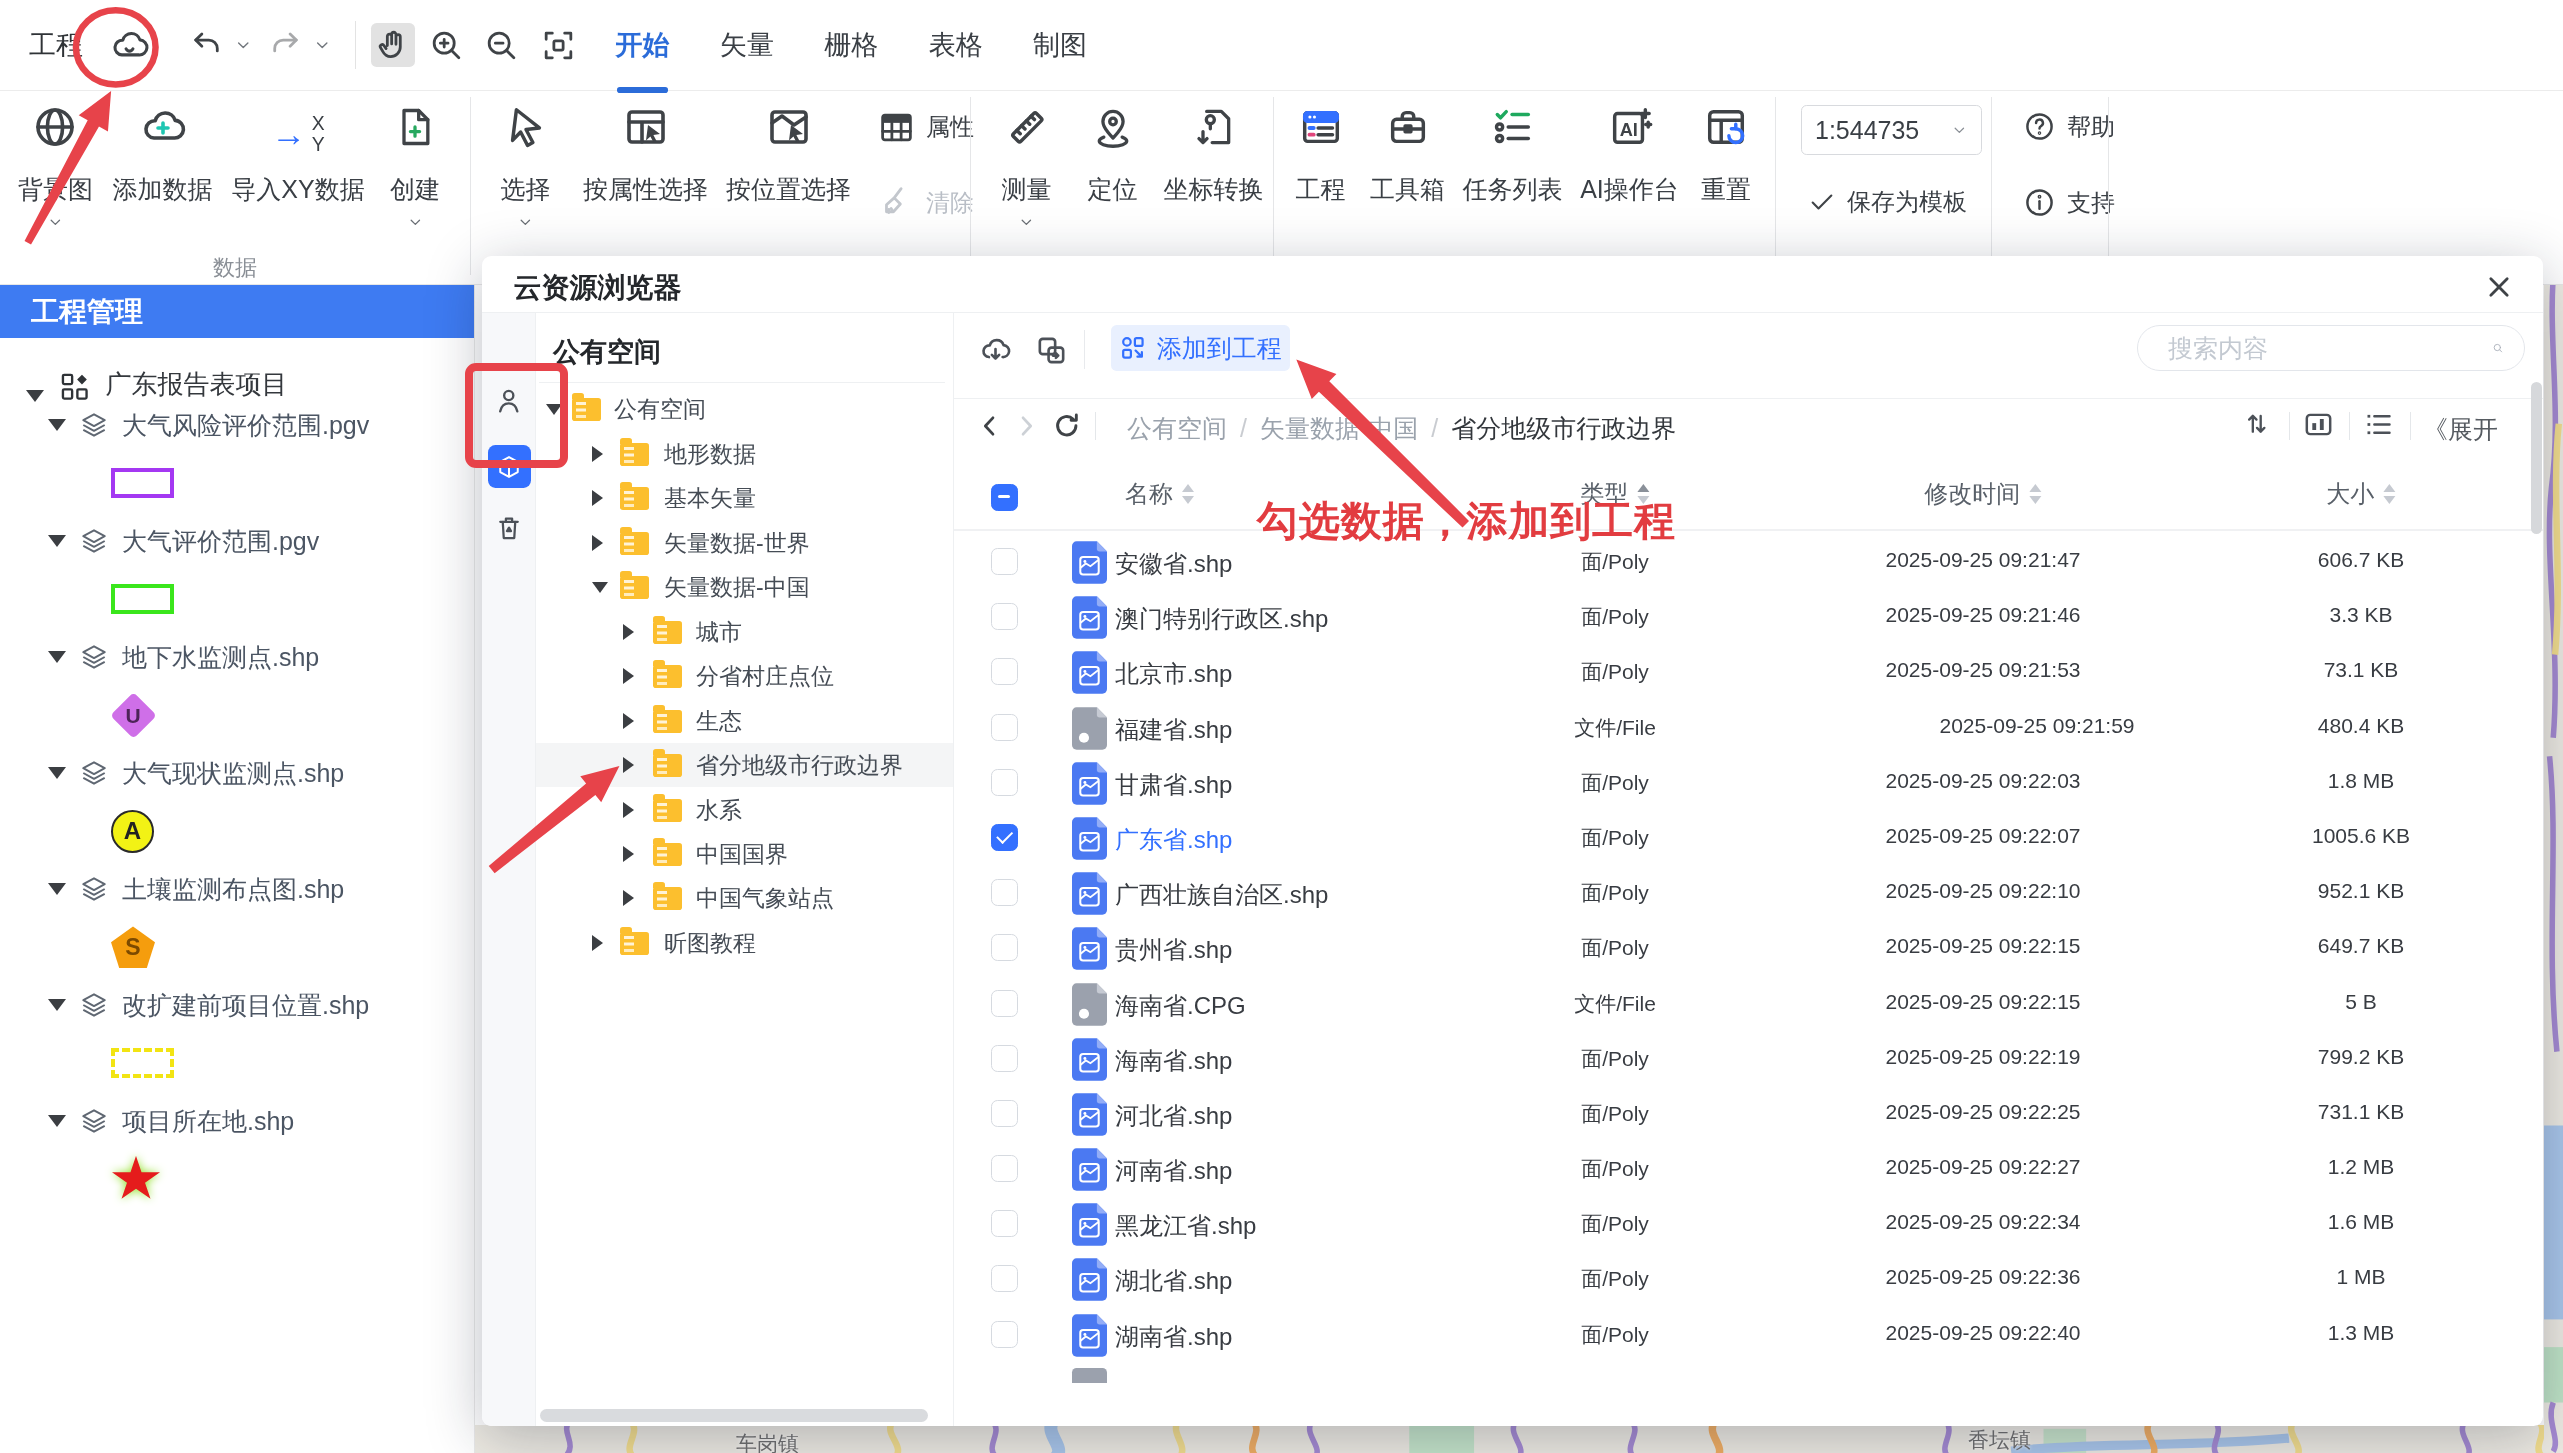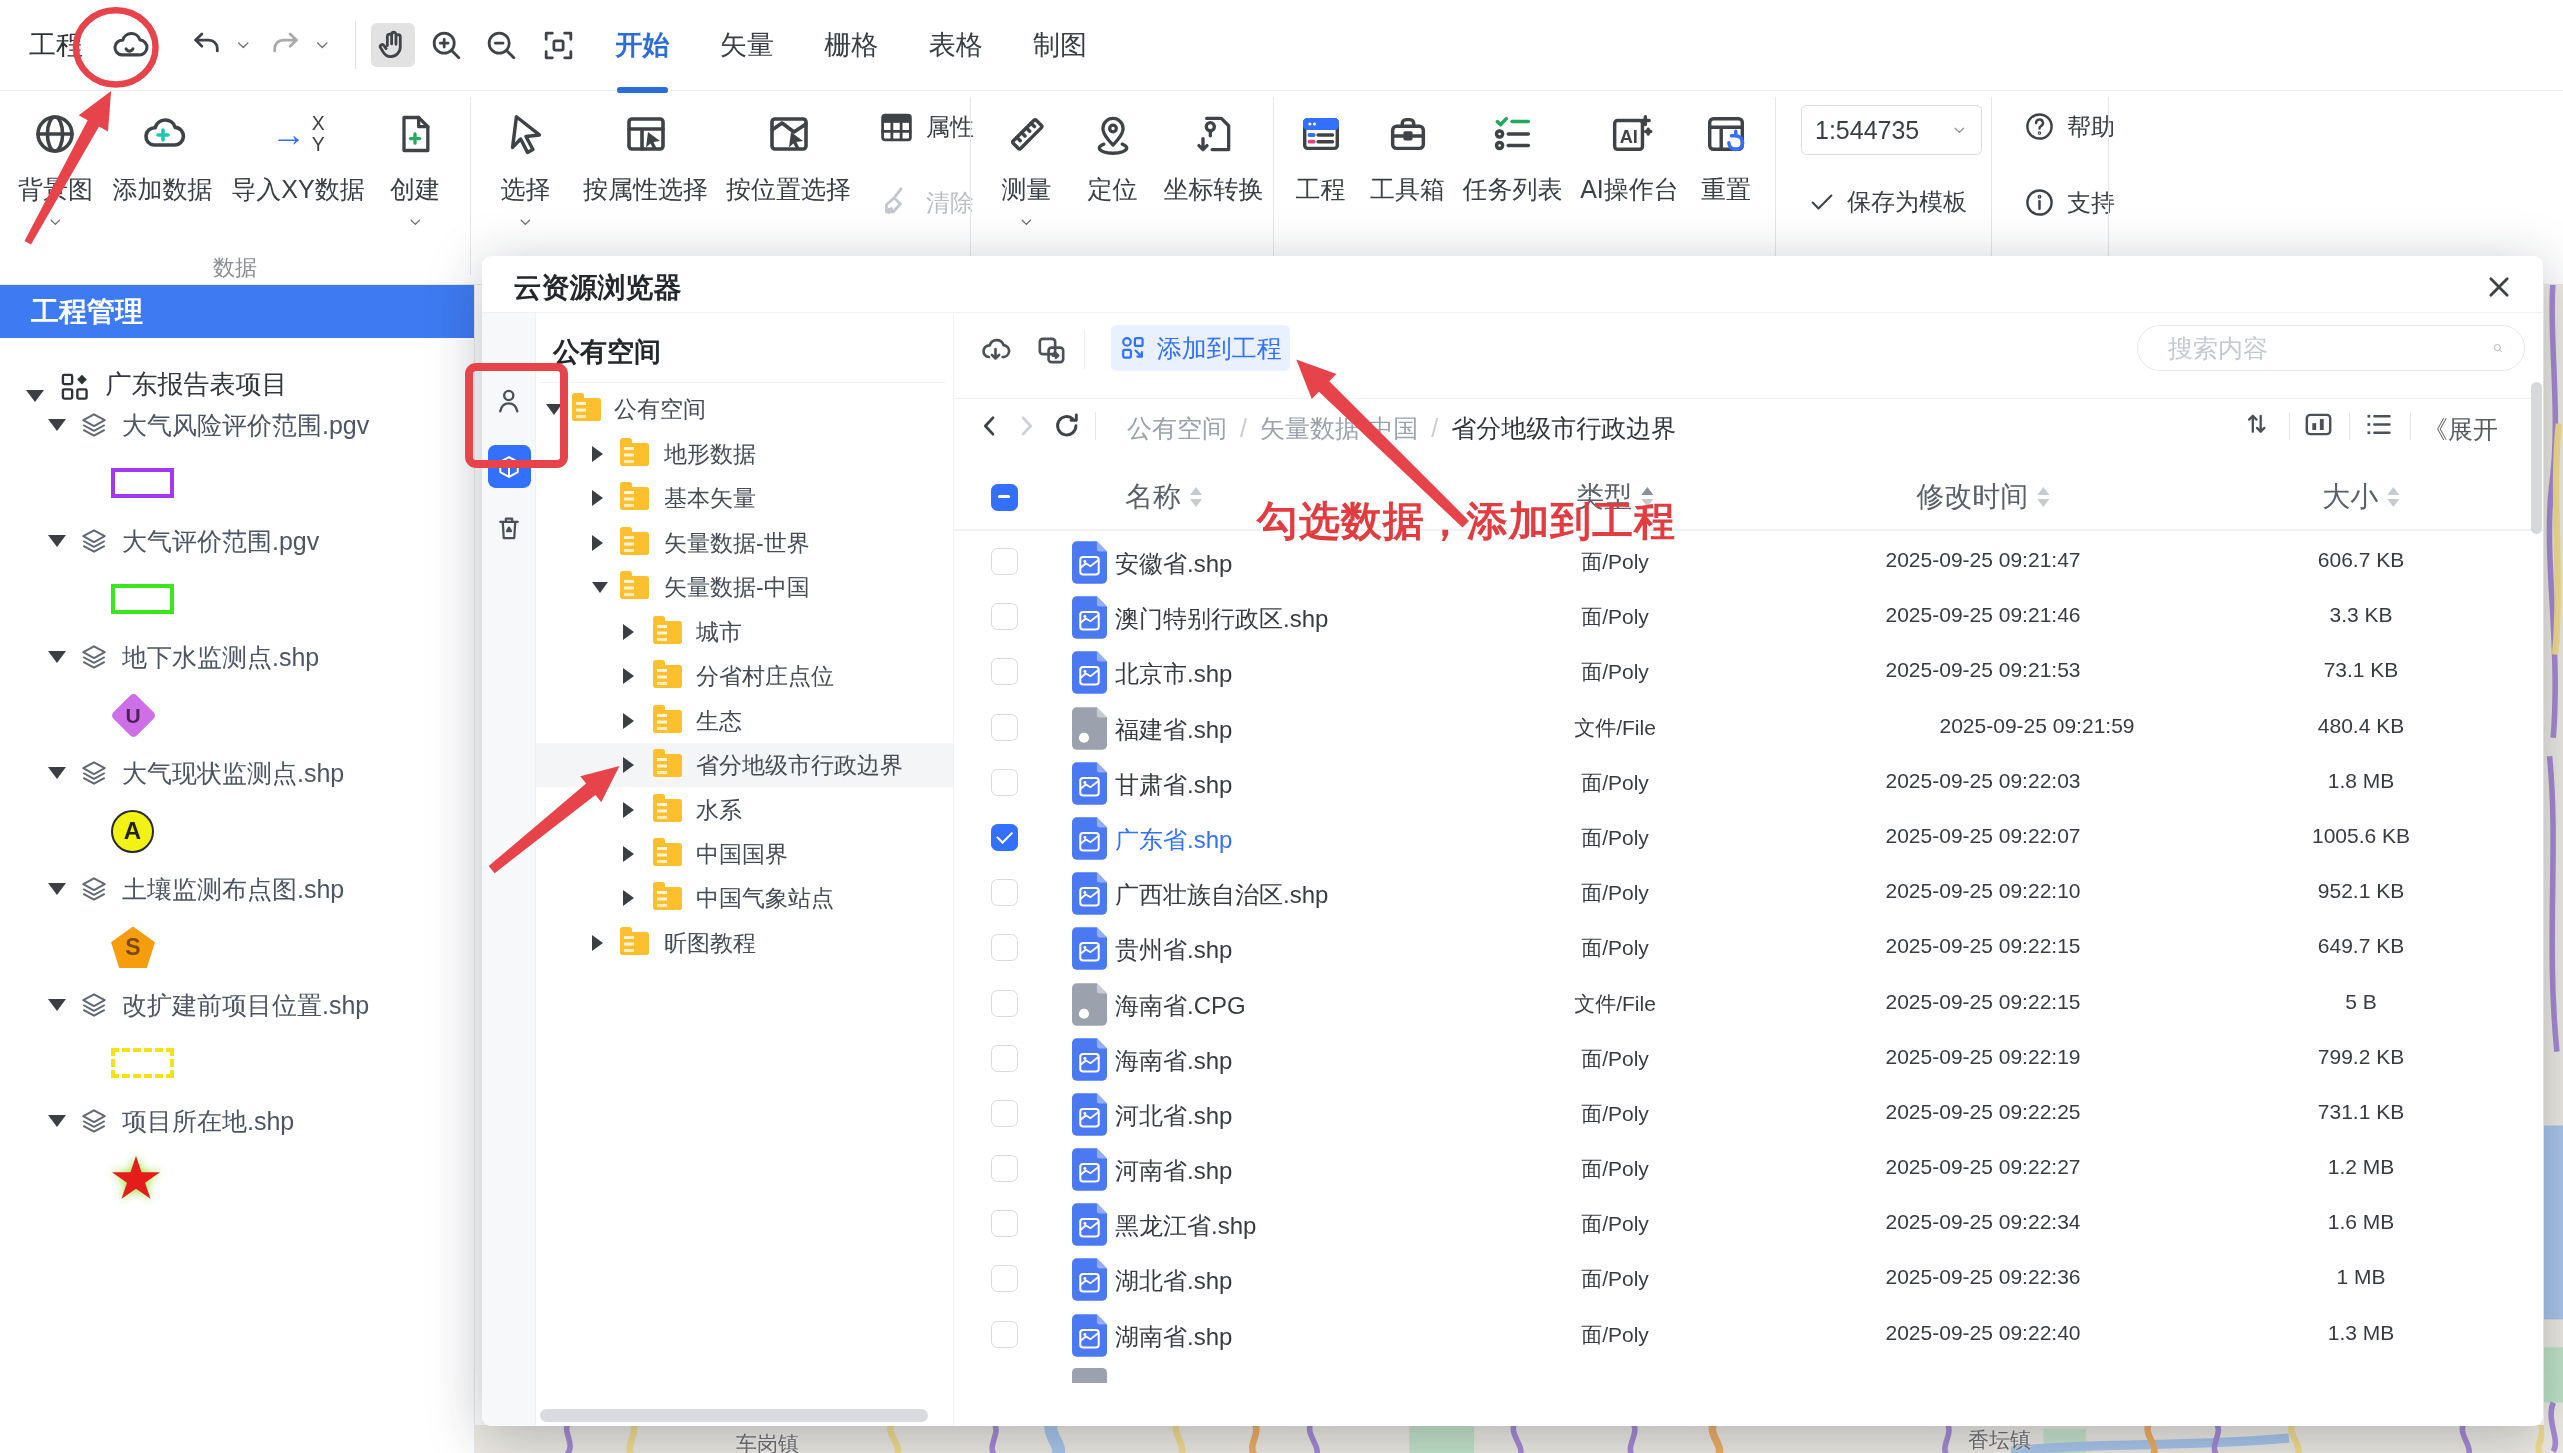--- a/index.html
+++ b/index.html
@@ -17,21 +17,21 @@
   .tb-sep{width:0.9px;height:48px;background:#e3e3e3;margin-left:24px}
   .tb-btn.active{background:#e2e2e2}
   .tabs{display:flex;align-items:center;margin-left:31.5px;gap:43px}
   .tab{font-size:27px;color:#3a3f45;position:relative;padding:0 3.7px;cursor:default}
   .tab.active{color:#2b6cd9;font-weight:bold}
   .tab.active::after{content:"";position:absolute;left:5.6px;right:5.6px;bottom:-30px;height:5.6px;border-radius:2.8px;background:#2b6cd9}
 
   
   .ribbon{position:absolute;top:90px;left:0;right:0;height:194px;background:#fff;border-bottom:0.9px solid #e7e7e7;z-index:9}
   .rb{position:absolute;top:13px;display:flex;flex-direction:column;align-items:center}
-  .rb .ricon{height:61px;display:flex;align-items:center;justify-content:center}
+  .rb .ricon{height:61px;display:flex;align-items:flex-start;justify-content:center}
   .rb .rlabel{margin-top:9.3px;font-size:25px;color:#3a3f45;white-space:nowrap}
   .rb .rchev{margin-top:7.4px}
   .rdiv{position:absolute;top:7.4px;width:0.9px;height:178px;background:#e5e6e8}
   .rsmall{position:absolute;display:flex;align-items:center;gap:11px;font-size:24px;color:#3a3f45;white-space:nowrap}
   .rsmall.dis{color:#b9bec6}
   .rgroup-label{position:absolute;top:163px;left:0;width:470px;text-align:center;font-size:22px;color:#8a8f96}
   .scale-box{position:absolute;left:1801px;top:15px;width:181px;height:50px;border:0.9px solid #d8dade;border-radius:5.6px;
              display:flex;align-items:center;padding:0 13px;font-size:25px;color:#3a3f45;box-sizing:border-box}
   .scale-box .sp{flex:1}
 
@@ -85,21 +85,21 @@
 
   .bc-row{position:absolute;top:156px;left:494px;display:flex;align-items:center;font-size:25px}
   .bc-seg{color:#9aa2ac;margin:0 13px;white-space:nowrap}
   .bc-seg.last{color:#33373c}
   .bc-sep{color:#c9ccd1}
   .view-ic{position:absolute;top:152px}
   .view-div{position:absolute;top:156px;width:0.9px;height:28px;background:#e4e7ea}
   .expand-lbl{position:absolute;top:157px;left:1941px;font-size:25px;color:#565b61;white-space:nowrap}
 
   .th-row{position:absolute;top:222px;left:472px;right:0;height:52px}
-  .th{position:absolute;font-size:28px;color:#596069;display:flex;align-items:center;gap:9.3px;white-space:nowrap;transform:translateX(-50%)}
+  .th{position:absolute;font-size:24px;color:#596069;display:flex;align-items:center;gap:9.3px;white-space:nowrap;transform:translateX(-50%)}
   .sorts{display:flex;flex-direction:column;gap:3.7px}
   .tri-u{width:0;height:0;border-left:6.5px solid transparent;border-right:6.5px solid transparent;border-bottom:8.3px solid #c6cad1}
   .tri-d{width:0;height:0;border-left:6.5px solid transparent;border-right:6.5px solid transparent;border-top:8.3px solid #c6cad1}
   .th-line{position:absolute;top:273px;left:472px;right:0;height:1.9px;background:#f0f1f3}
   .t-body{position:absolute;top:278px;left:472px;right:0;bottom:3.7px;overflow:hidden}
   .t-row{position:absolute;left:0;right:0;height:56px}
   .cb{position:absolute;width:27px;height:27px;border:1.9px solid #d6dae0;border-radius:6.5px;background:#fff;box-sizing:border-box}
   .cb.ind{background:#3370ff;border-color:#3370ff}
   .cb.ind::after{content:"";position:absolute;left:5.6px;top:10.2px;width:12px;height:3.7px;border-radius:1.9px;background:#fff}
   .cb.on{background:#3370ff;border-color:#3370ff}

